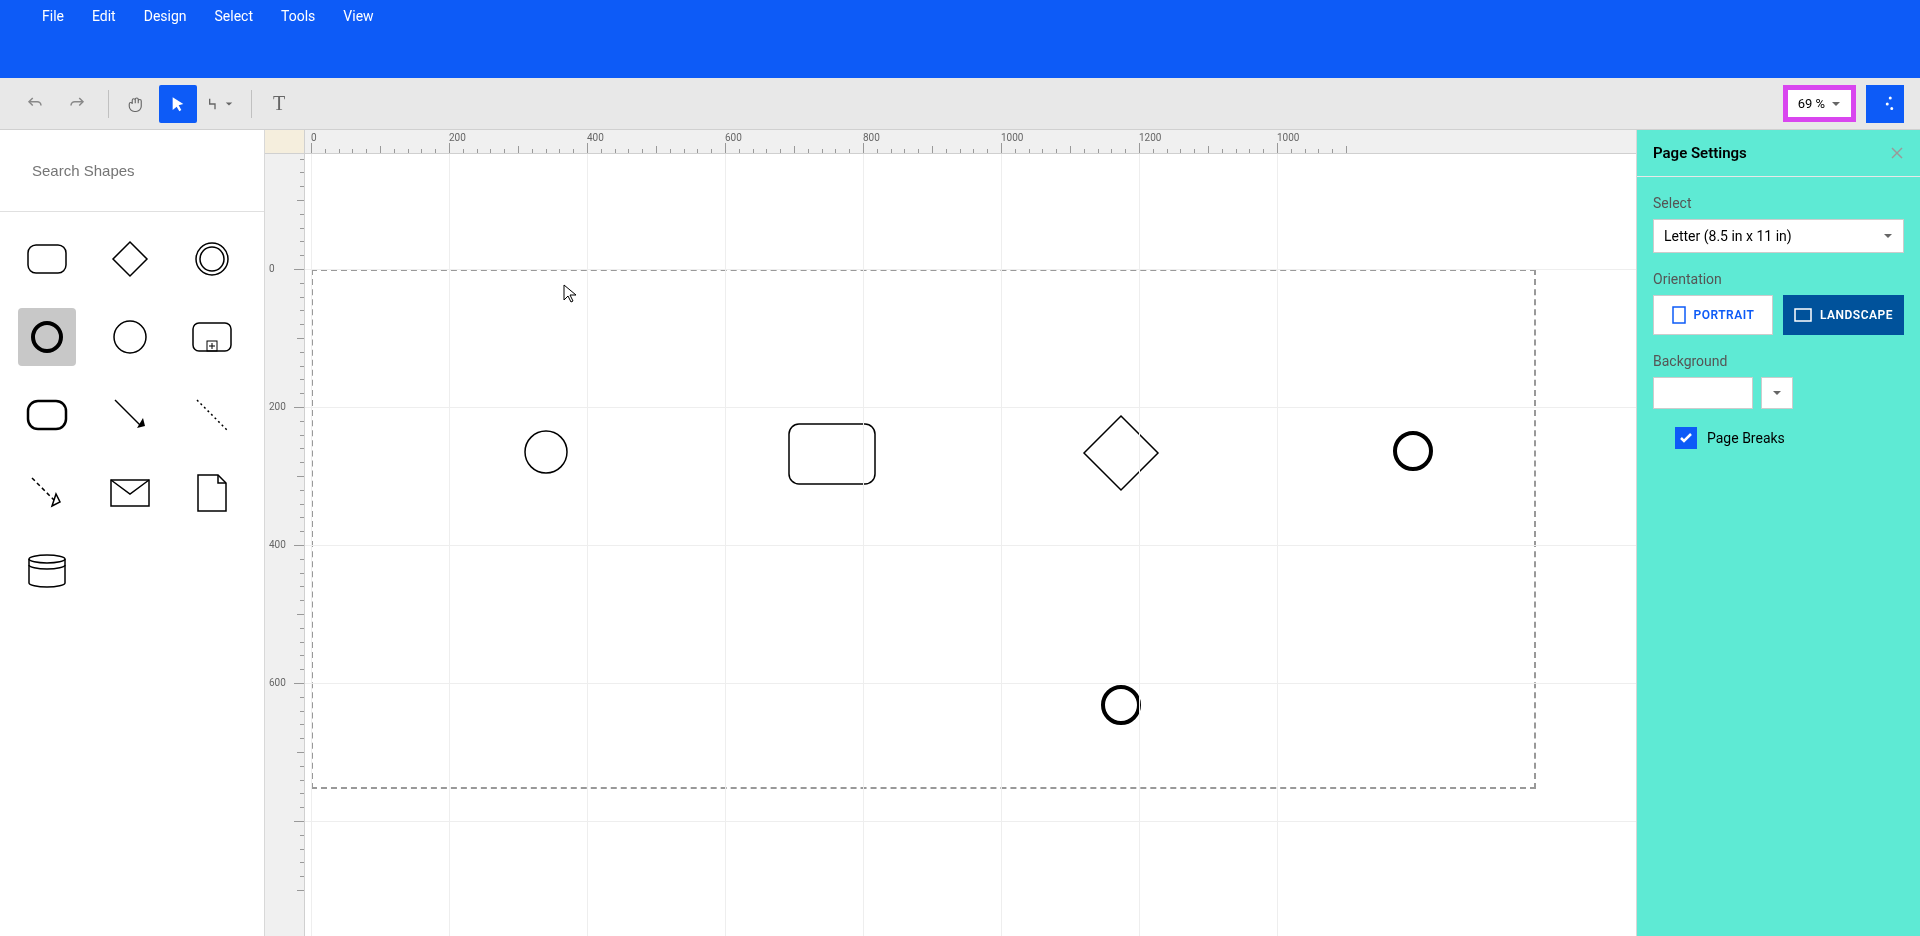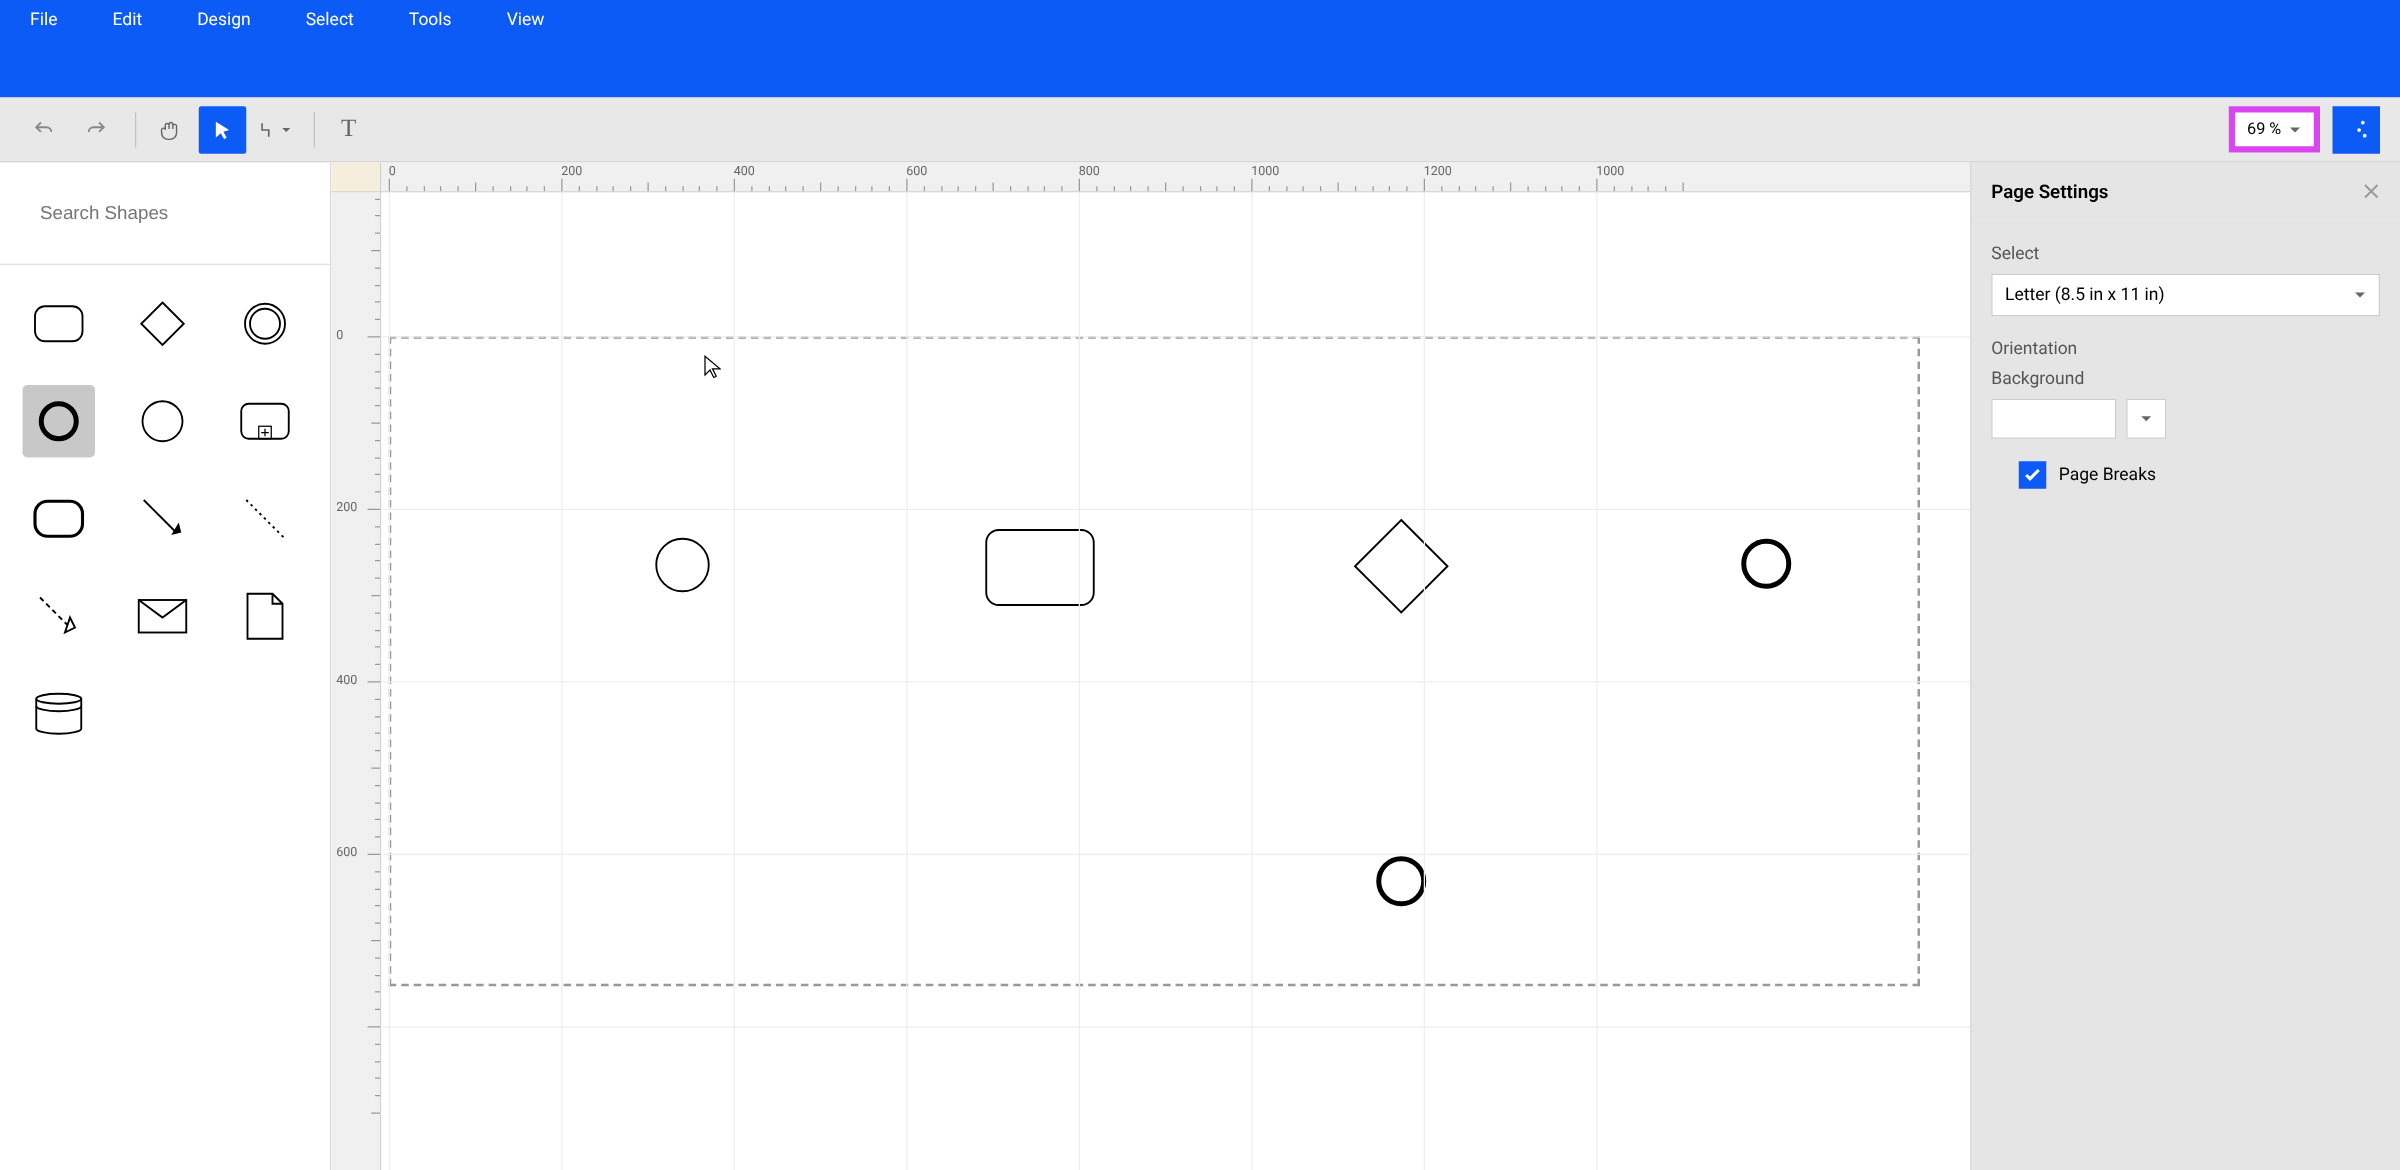--- a/index.html
+++ b/index.html
@@ -1,21 +1,21 @@
 <!DOCTYPE html>
 <html><head>
   <meta charset="utf-8">
   <style>
     * { box-sizing: border-box; margin: 0; padding: 0; }
     body { font-family: -apple-system, BlinkMacSystemFont, 'Segoe UI', Roboto, sans-serif; font-size: 13px; overflow: hidden; width: 1920px; height: 936px; }
     
     
     .header { background: #0d5bf7; color: white; height: 78px; display: flex; flex-direction: column; }
     .title-bar { padding: 8px 14px 6px; font-size: 14px; }
-    .menu-bar { display: flex; gap: 16px; padding: 0 10px 10px; }
+    .menu-bar { display: flex; gap: 0; padding: 0 28px 10px; }
     .menu-item { padding: 8px 14px; cursor: pointer; font-size: 14px; }
     
     
     .toolbar { background: #e8e8e8; height: 52px; display: flex; align-items: center; padding: 0 16px; border-bottom: 1px solid #d0d0d0; }
     .tool-btn { width: 38px; height: 38px; display: flex; align-items: center; justify-content: center; cursor: pointer; border-radius: 2px; margin-right: 4px; }
     .tool-btn.active { background: #0d5bf7; color: white; }
     .tool-separator { width: 1px; height: 28px; background: #c0c0c0; margin: 0 8px; }
     .toolbar-right { margin-left: auto; display: flex; align-items: center; gap: 10px; }
     .zoom-display { background: white; border: 5px solid #d946ef; padding: 6px 10px; font-size: 13px; cursor: pointer; display: flex; align-items: center; gap: 6px; }
     .settings-btn { background: #0d5bf7; width: 38px; height: 38px; display: flex; align-items: center; justify-content: center; cursor: pointer; }
@@ -44,21 +44,21 @@
     .ruler-tick-h { position: absolute; bottom: 0; width: 1px; background: #999; }
     .ruler-tick-v { position: absolute; right: 0; height: 1px; background: #999; }
     
     .grid-line-v { position: absolute; top: 0; bottom: 0; width: 1px; background: #eee; }
     .grid-line-h { position: absolute; left: 0; right: 0; height: 1px; background: #eee; }
     .page-border { position: absolute; border: 2px dashed #999; }
     
     .canvas-shape { position: absolute; }
     
     
-    .sidebar-right { width: 344px; background: #e5e5e5; border-left: 1px solid #d8d8d8; }
+    .sidebar-right { width: 284px; background: #5eead4; border-left: 1px solid #d8d8d8; }
     .panel-header { padding: 14px 16px; font-size: 15px; font-weight: 600; display: flex; justify-content: space-between; align-items: center; border-bottom: 1px solid #e8e8e8; }
     .panel-body { padding: 18px 16px; }
     .field-label { font-size: 14px; color: #555; margin-bottom: 8px; }
     .field-select { width: 100%; padding: 8px 10px; border: 1px solid #ccc; background: white; font-size: 14px; display: flex; justify-content: space-between; align-items: center; cursor: pointer; margin-bottom: 18px; }
     .orientation-row { display: flex; gap: 10px; margin-bottom: 18px; }
     .orient-btn { flex: 1; padding: 10px; border: 1px solid #ccc; background: white; font-size: 12px; font-weight: 600; letter-spacing: 0.5px; display: flex; align-items: center; justify-content: center; gap: 8px; cursor: pointer; }
     .orient-btn.active { background: #00529b; color: white; border-color: #00529b; }
     .bg-row { display: flex; gap: 8px; margin-bottom: 18px; }
     .color-swatch { width: 100px; height: 32px; border: 1px solid #ccc; background: white; }
     .dropdown-btn { width: 32px; height: 32px; border: 1px solid #ccc; background: white; display: flex; align-items: center; justify-content: center; cursor: pointer; }
@@ -426,20 +426,34 @@
     <div class="panel-body">
       <div class="field-label">Select</div>
       <div class="field-select">
         <span>Letter (8.5 in x 11 in)</span>
         <svg width="10" height="10" viewBox="0 0 10 10" fill="#666">
             <path d="M1 3l4 4 4-4z"></path>
           </svg>
       </div>
 
       <div class="field-label">Orientation</div>
+      <div class="orientation-row">
+        <div class="orient-btn" style="color:#0d5bf7;">
+          <svg width="14" height="18" viewBox="0 0 14 18" fill="none" stroke="#0d5bf7" stroke-width="1.5">
+              <rect x="1" y="1" width="12" height="16"></rect>
+            </svg>
+          <span>PORTRAIT</span>
+        </div>
+        <div class="orient-btn active">
+          <svg width="18" height="14" viewBox="0 0 18 14" fill="none" stroke="white" stroke-width="1.5">
+              <rect x="1" y="1" width="16" height="12"></rect>
+            </svg>
+          <span>LANDSCAPE</span>
+        </div>
+      </div>
 
       <div class="field-label">Background</div>
       <div class="bg-row">
         <div class="color-swatch"></div>
         <div class="dropdown-btn">
           <svg width="10" height="10" viewBox="0 0 10 10" fill="#666">
               <path d="M1 3l4 4 4-4z"></path>
             </svg>
         </div>
       </div>

